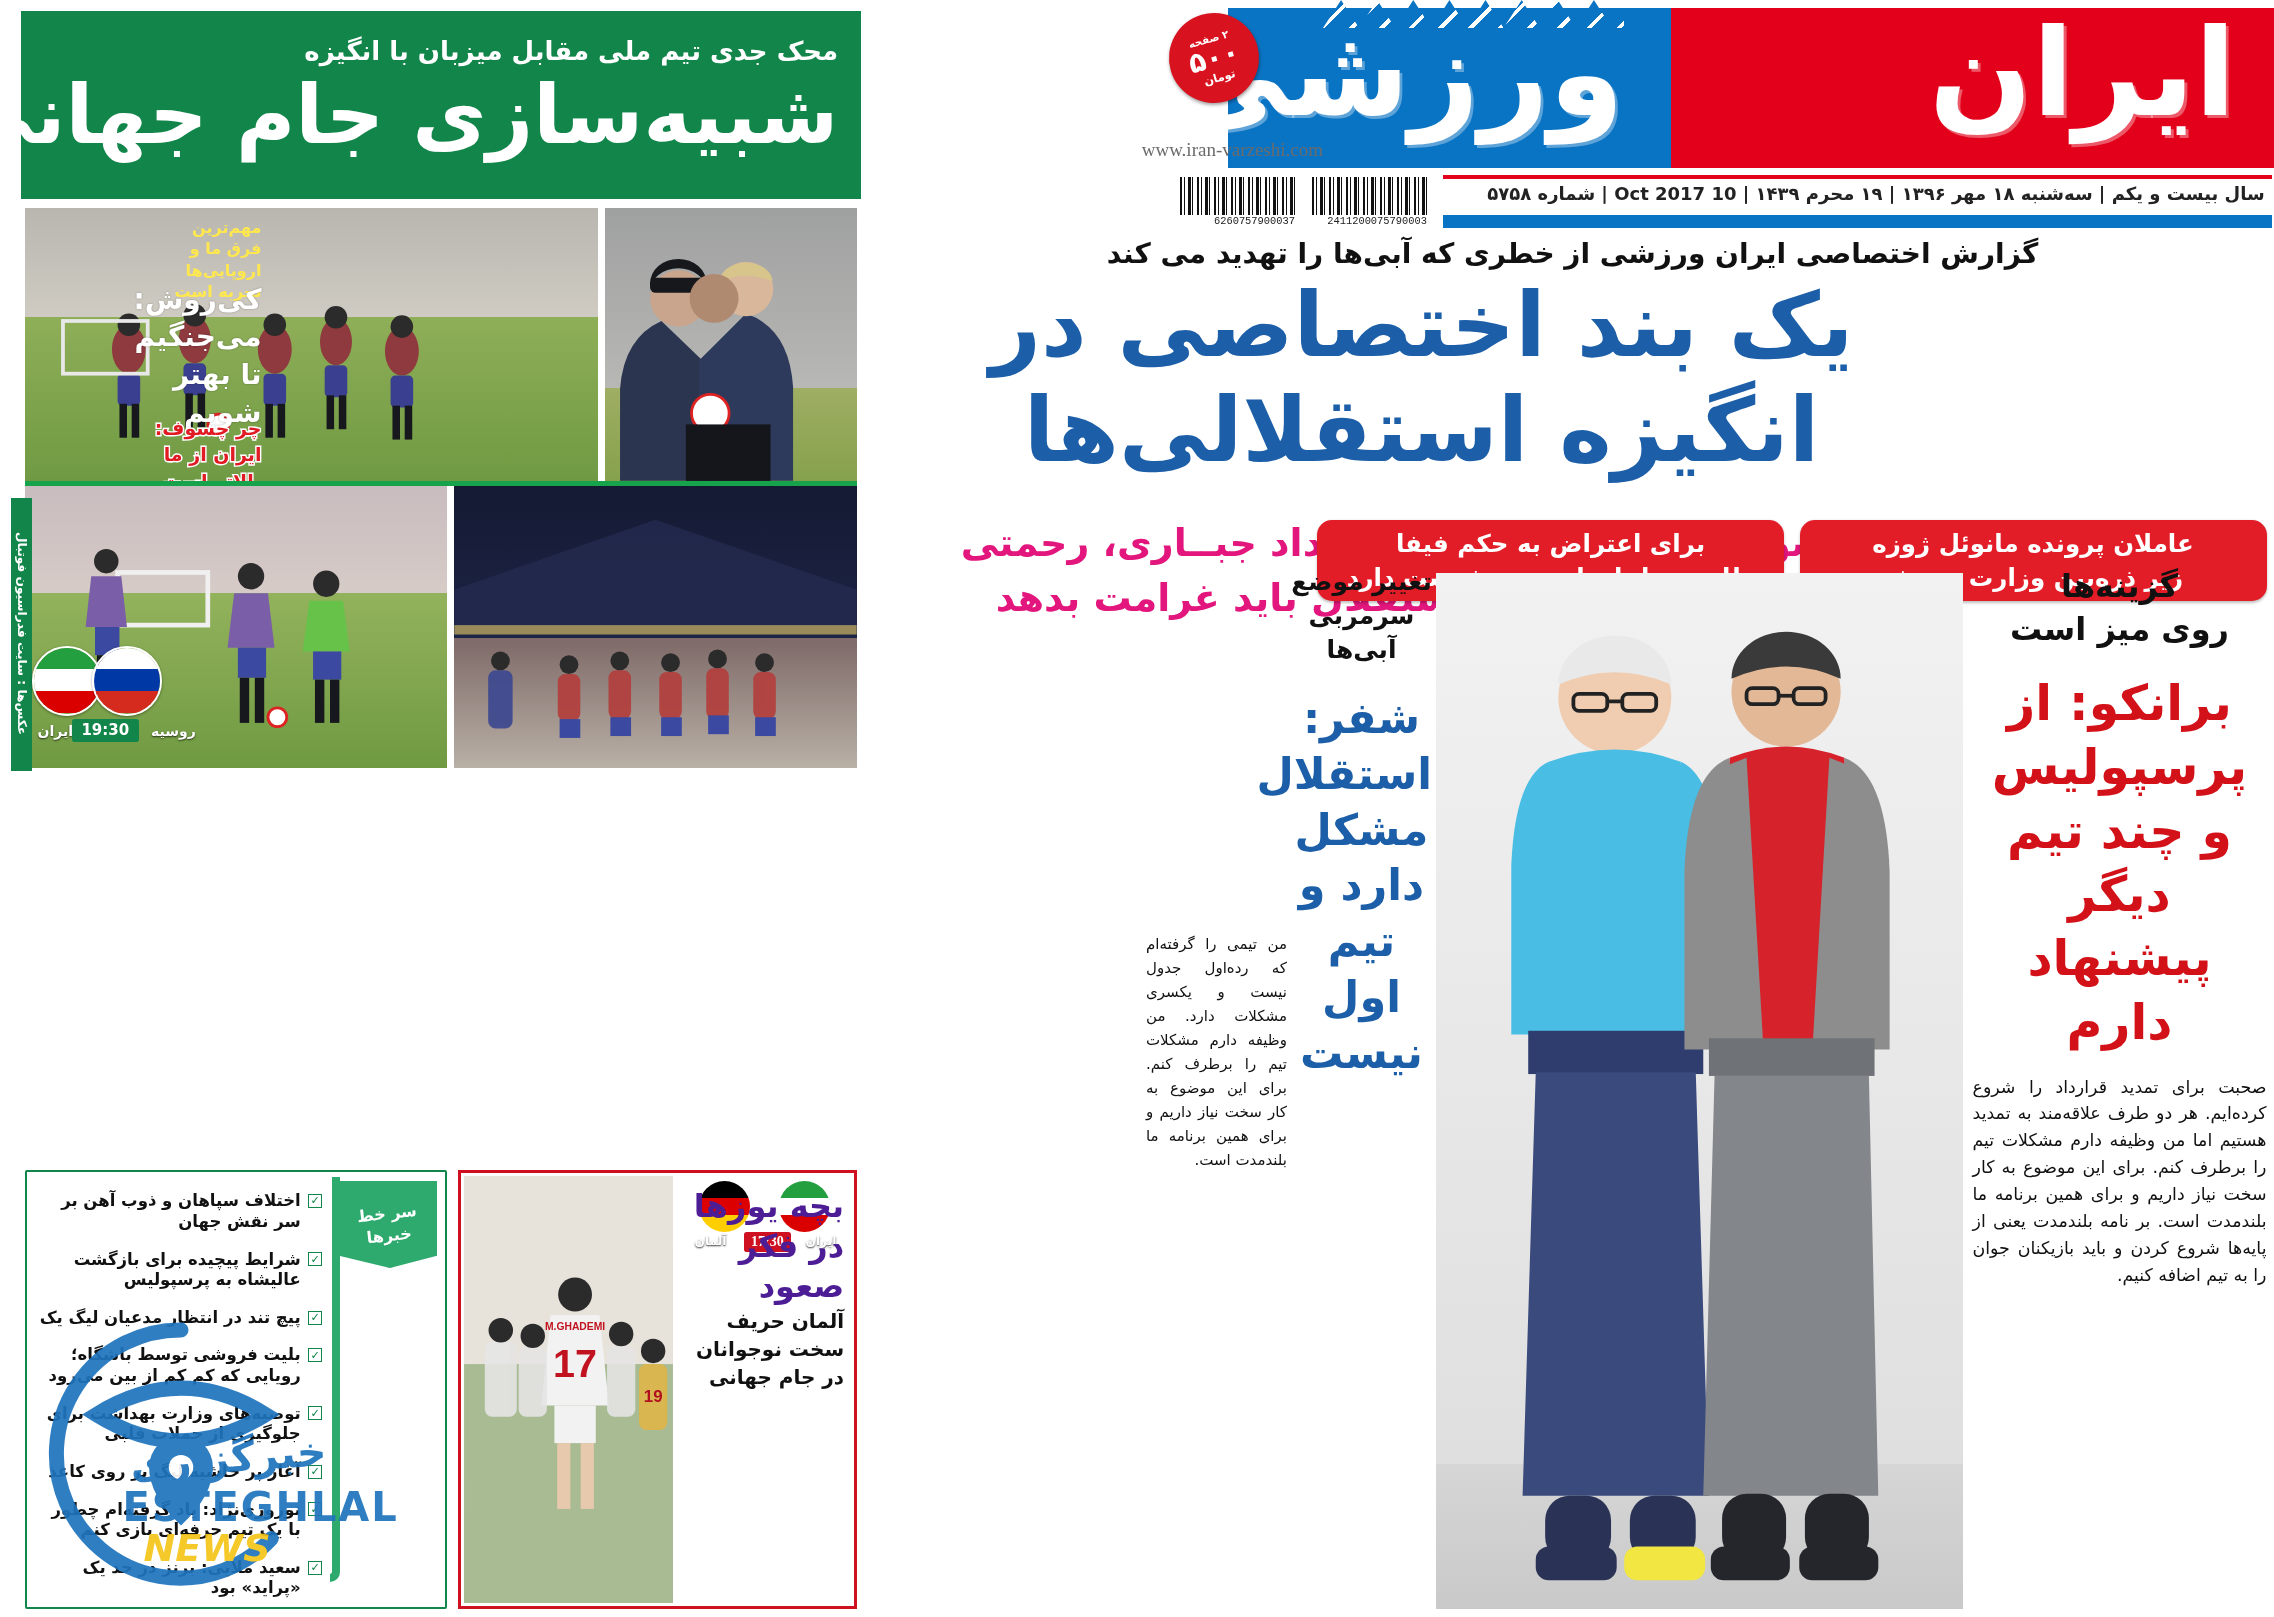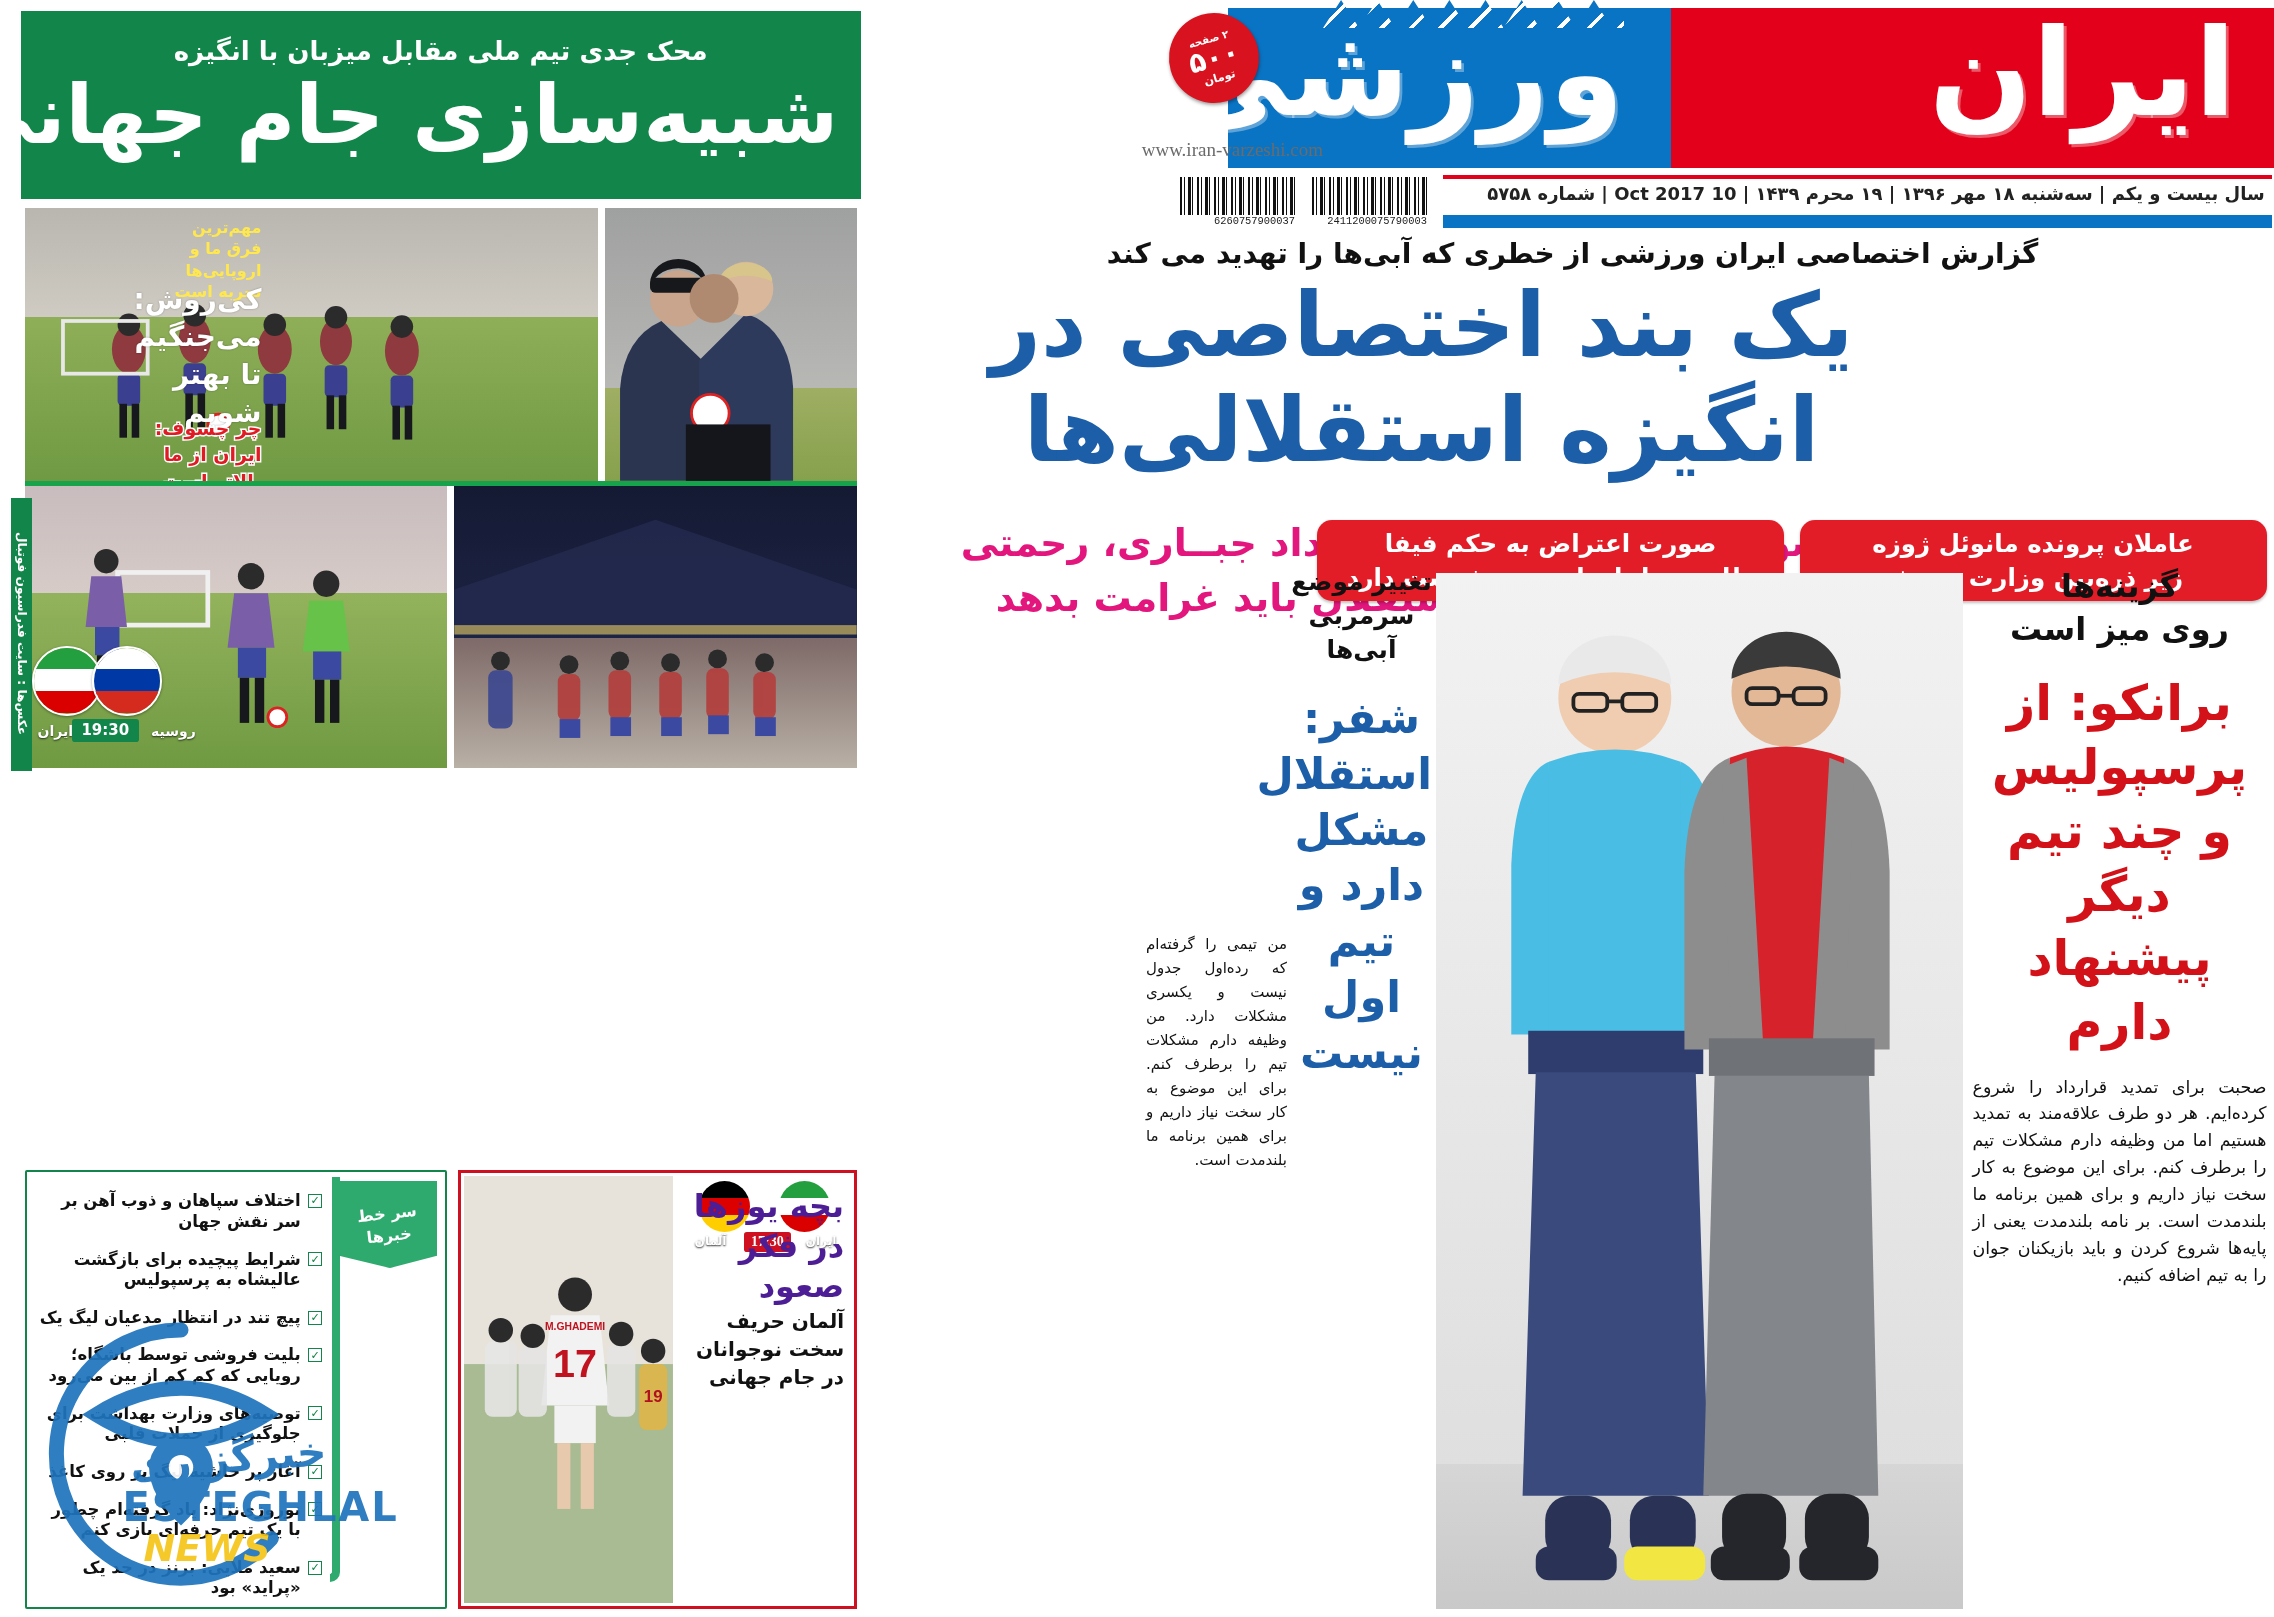--- a/index.html
+++ b/index.html
@@ -17,21 +17,21 @@
     width: 857px; height: 1603px;
     background: #ffffff;
   }
   .green-head {
     position: absolute; left: 13px; top: 3.8px; right: 3.8px; height: 188px;
     background: #12864a;
   }
   .kicker-green {
     position: absolute; right: 22.6px; top: 24.5px; left: 22.6px;
     color: #ffffff; font-size: 26px; font-weight: bold;
-    text-align: center; letter-spacing: 0.5px;
+    letter-spacing: 0.5px;
   }
   .title-green {
     position: absolute; right: 22.6px; top: 60px; left: 22.6px;
     color: #ffffff; font-size: 81px; font-weight: bold;
     text-align: center; line-height: 1.1; white-space: nowrap;
   }
 
   .photo { position: absolute; background:#cfd4cc; overflow:hidden; }
   .photo .sky   { position:absolute; inset:0; }
   .photo .pitch { position:absolute; left:0; right:0; bottom:0; }
@@ -617,21 +617,21 @@
     <div class="main-sub">
       <div>در صورت فســخ یکطرفه قرارداد جبــاری، رحمتی</div>
       <div>یا هر بازیکن دیگری، استقلال باید غرامت بدهد</div>
     </div>
 
     <div class="pill right">
       <span>عاملان پرونده مانوئل ژوزه</span>
       <span>زیر ذره‌بین وزارت ورزش</span>
     </div>
     <div class="pill left">
-      <span>صورت اعتراض به حکم فیفا</span>
+      <span>برای اعتراض به حکم فیفا</span>
       <span>طارمی تا بامداد جمعه فرصت دارد</span>
     </div>
 
     <div class="coachpic">
       <div class="cp-floor"></div>
       <svg width="527" height="1036" style="position:absolute;inset:0" viewBox="0 0 560 1100">
 
         <g>
           <circle cx="190" cy="132" r="60" fill="#f0cdb0"></circle>
           <path d="M130 118 a60 52 0 0 1 120 0 q-60 -26 -120 0 z" fill="#e9e9e9"></path>

